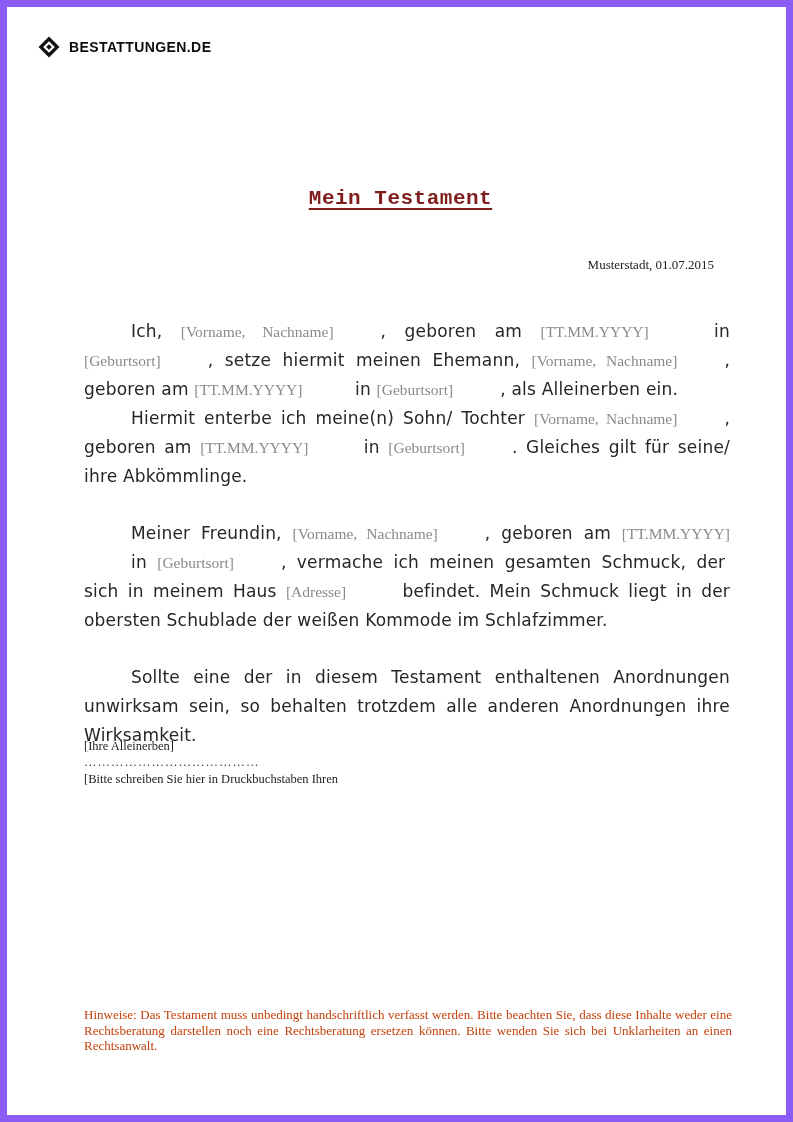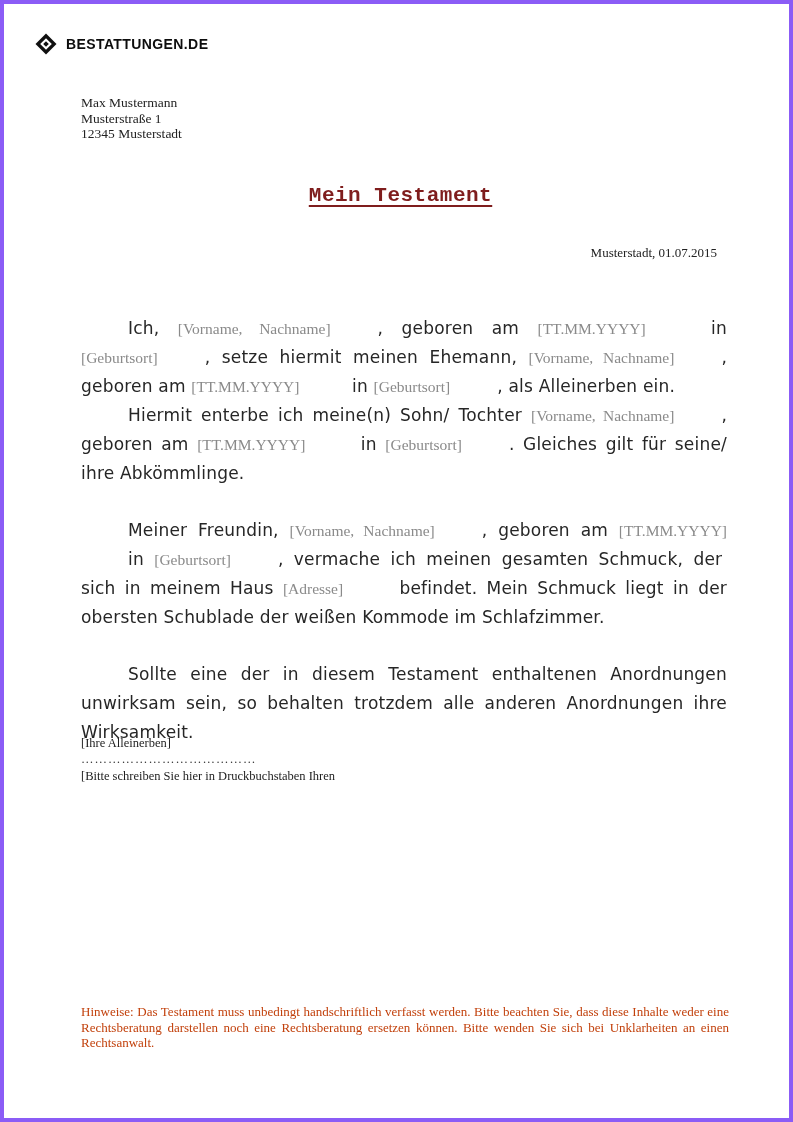--- a/index.html
+++ b/index.html
@@ -6,21 +6,21 @@
     margin: 0;
     padding: 0;
     background: #ffffff;
   }
   .page {
     position: relative;
     width: 793px;
     height: 1122px;
     box-sizing: border-box;
     background: #ffffff;
-    border: 4px solid #8b5cf6;
+    border: 7px solid #8b5cf6;
     overflow: hidden;
     font-family: "Liberation Sans", sans-serif;
     color: #1c1c1c;
   }
   
   .brand {
     position: absolute;
     top: 28px;
     left: 30px;
     display: flex;
@@ -57,21 +57,21 @@
     font-weight: bold;
     font-size: 21px;
     letter-spacing: 0.5px;
     color: #7f1d1d;
     text-decoration: underline;
     text-underline-offset: 4px;
   }
   
   .dateline {
     position: absolute;
-    top: 241px;
+    top: 250px;
     right: 72px;
     font-family: "Liberation Serif", serif;
     font-size: 13px;
     color: #222;
   }
   
   .body {
     position: absolute;
     top: 310px;
     left: 77px;
@@ -131,25 +131,20 @@
     <span class="logo">
       <svg viewBox="0 0 24 24" width="24" height="24" aria-hidden="true">
         <path d="M12 1.5 L22.5 12 L12 22.5 L1.5 12 Z" fill="#101010"></path>
         <path d="M12 6.2 L17.8 12 L12 17.8 L6.2 12 Z" fill="#ffffff"></path>
         <path d="M12 9.2 L14.8 12 L12 14.8 L9.2 12 Z" fill="#101010"></path>
       </svg>
     </span>
     <span class="brand-name">BESTATTUNGEN.DE</span>
   </header>
 
-  <div class="sender">
-    <div>Max Mustermann</div>
-    <div>Musterstraße 1</div>
-    <div>12345 Musterstadt</div>
-  </div>
 
   <h1 class="title">Mein Testament</h1>
 
   <div class="dateline">Musterstadt, 01.07.2015</div>
 
   <div class="body">
     <p class="para"><span class="hand">Ich, </span><span class="ph">[Vorname, Nachname]</span><span class="hand">, geboren am </span><span class="ph">[TT.MM.YYYY]</span><span class="hand"> in </span><span class="ph">[Geburtsort]</span><span class="hand">, setze hiermit meinen Ehemann, </span><span class="ph">[Vorname, Nachname]</span><span class="hand">, geboren am </span><span class="ph">[TT.MM.YYYY]</span><span class="hand"> in </span><span class="ph">[Geburtsort]</span><span class="hand">, als Alleinerben ein.</span><br><span class="hand">Hiermit enterbe ich meine(n) Sohn/ Tochter </span><span class="ph">[Vorname, Nachname]</span><span class="hand">, geboren am </span><span class="ph">[TT.MM.YYYY]</span><span class="hand"> in </span><span class="ph">[Geburtsort]</span><span class="hand">. Gleiches gilt für seine/ ihre Abkömmlinge.</span></p>
     <p class="para"><span class="hand">Meiner Freundin, </span><span class="ph">[Vorname, Nachname]</span><span class="hand">, geboren am </span><span class="ph">[TT.MM.YYYY]</span><span class="hand"> in </span><span class="ph">[Geburtsort]</span><span class="hand">, vermache ich meinen gesamten Schmuck, der sich in meinem Haus </span><span class="ph">[Adresse]</span><span class="hand"> befindet. Mein Schmuck liegt in der obersten Schublade der weißen Kommode im Schlafzimmer.</span></p>
     <p class="para"><span class="hand">Sollte eine der in diesem Testament enthaltenen Anordnungen unwirksam sein, so behalten trotzdem alle anderen Anordnungen ihre Wirksamkeit.</span></p>
   </div>

